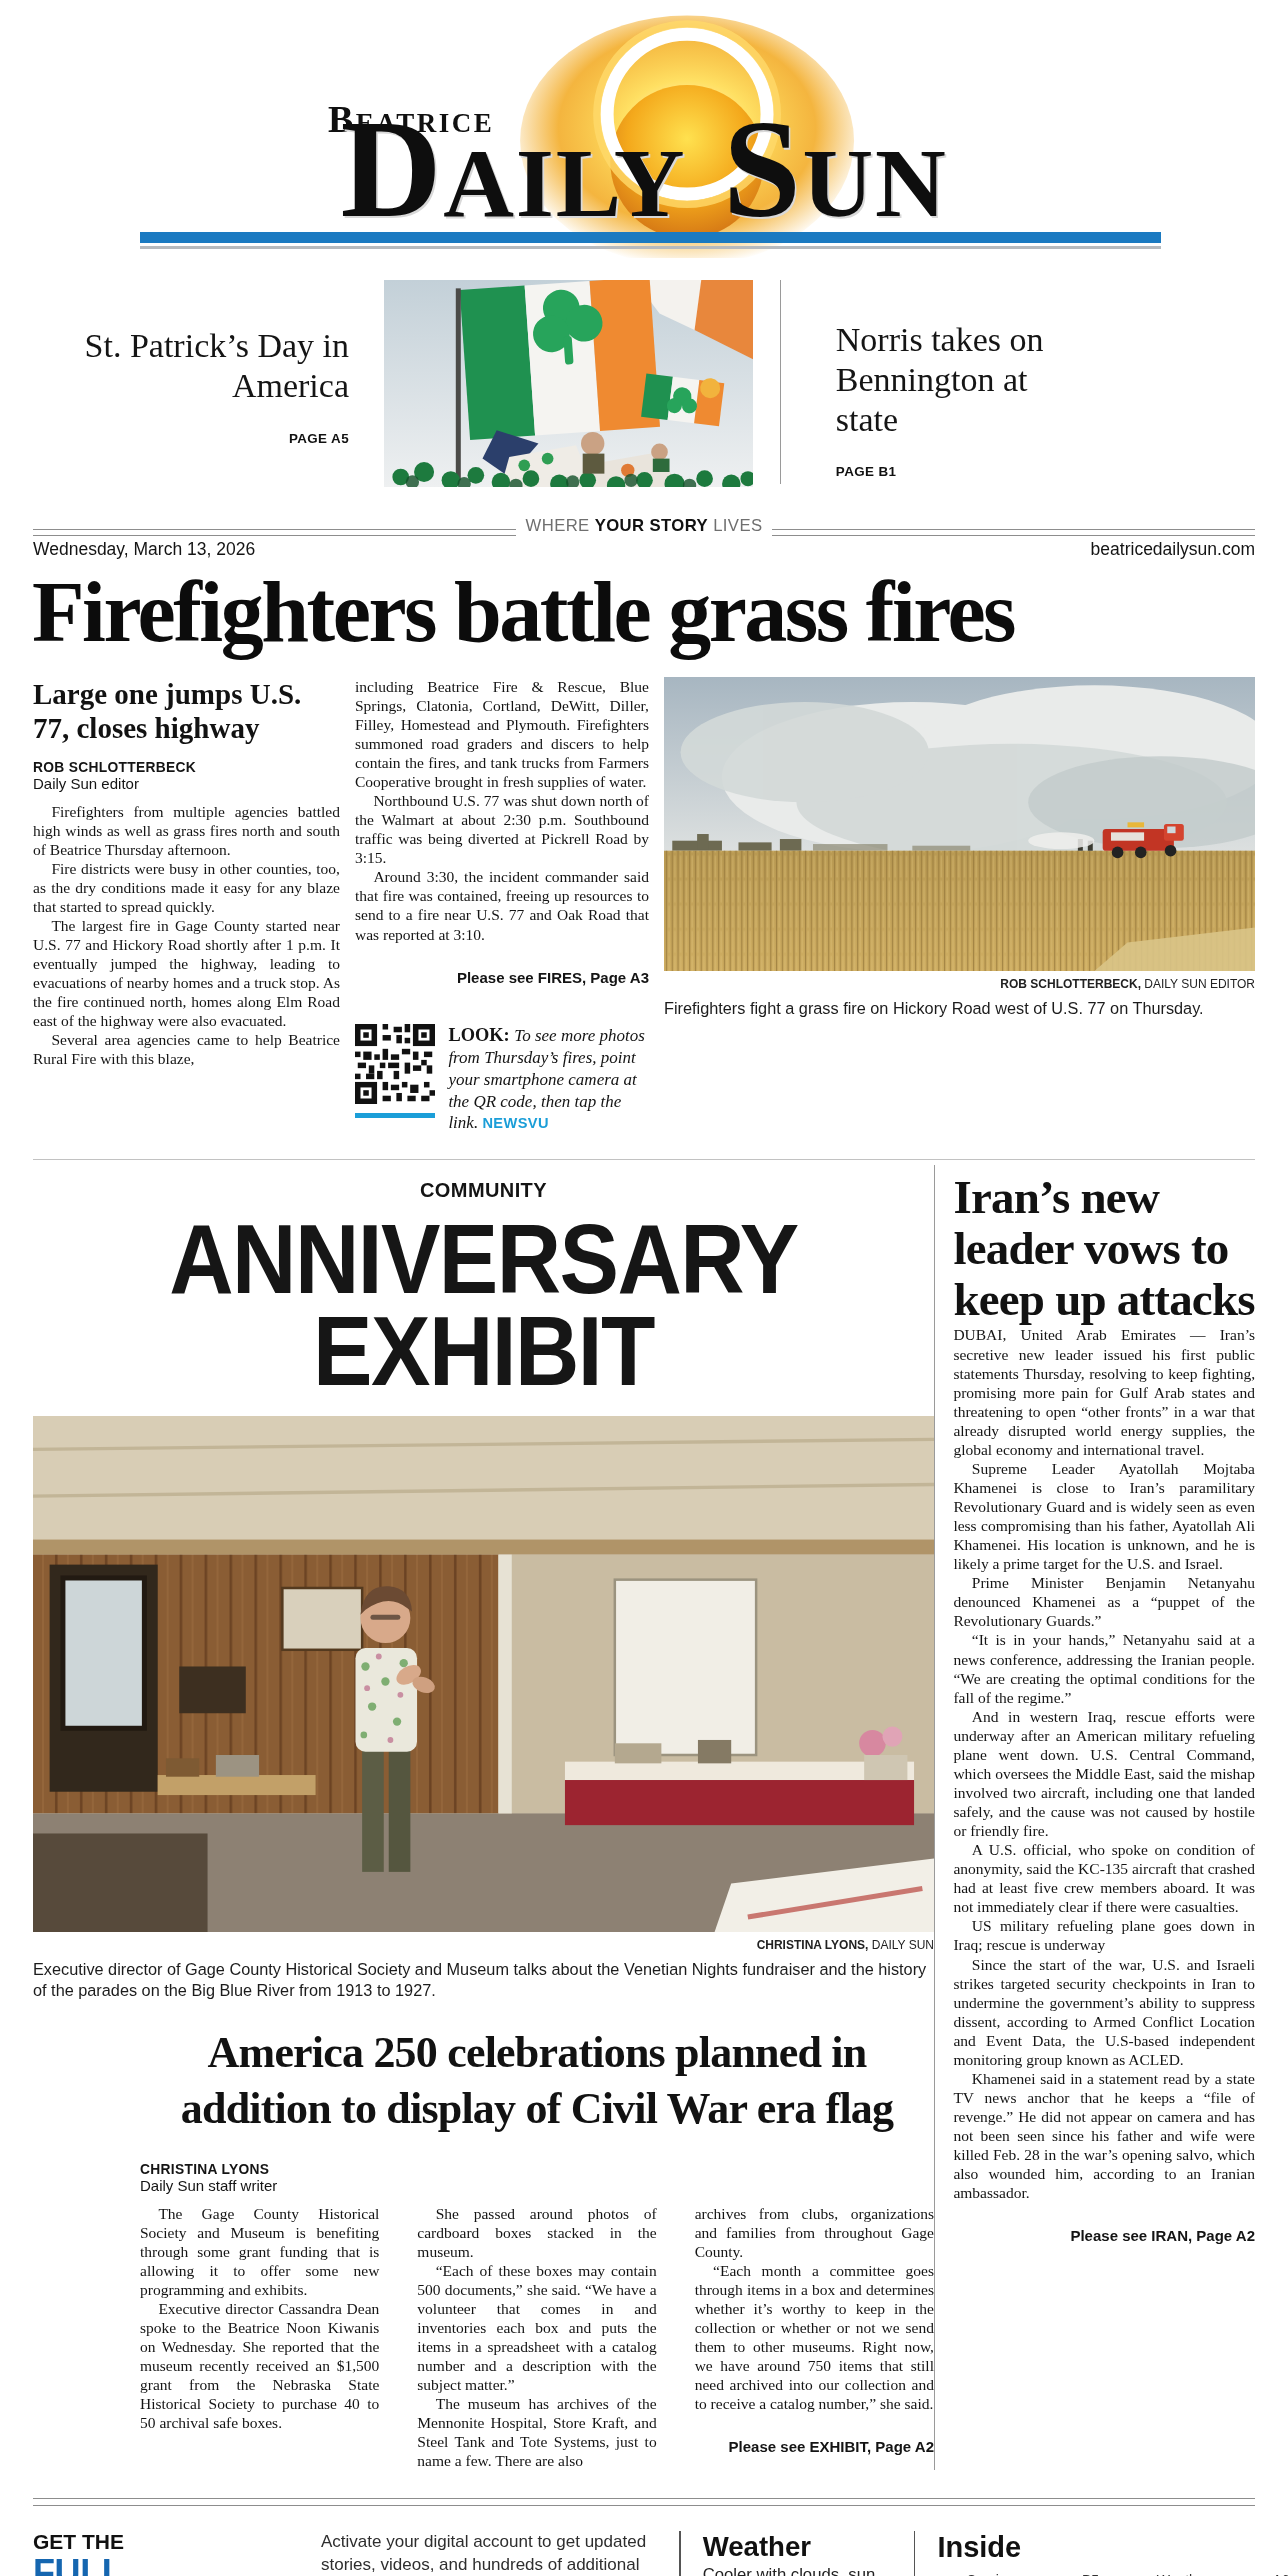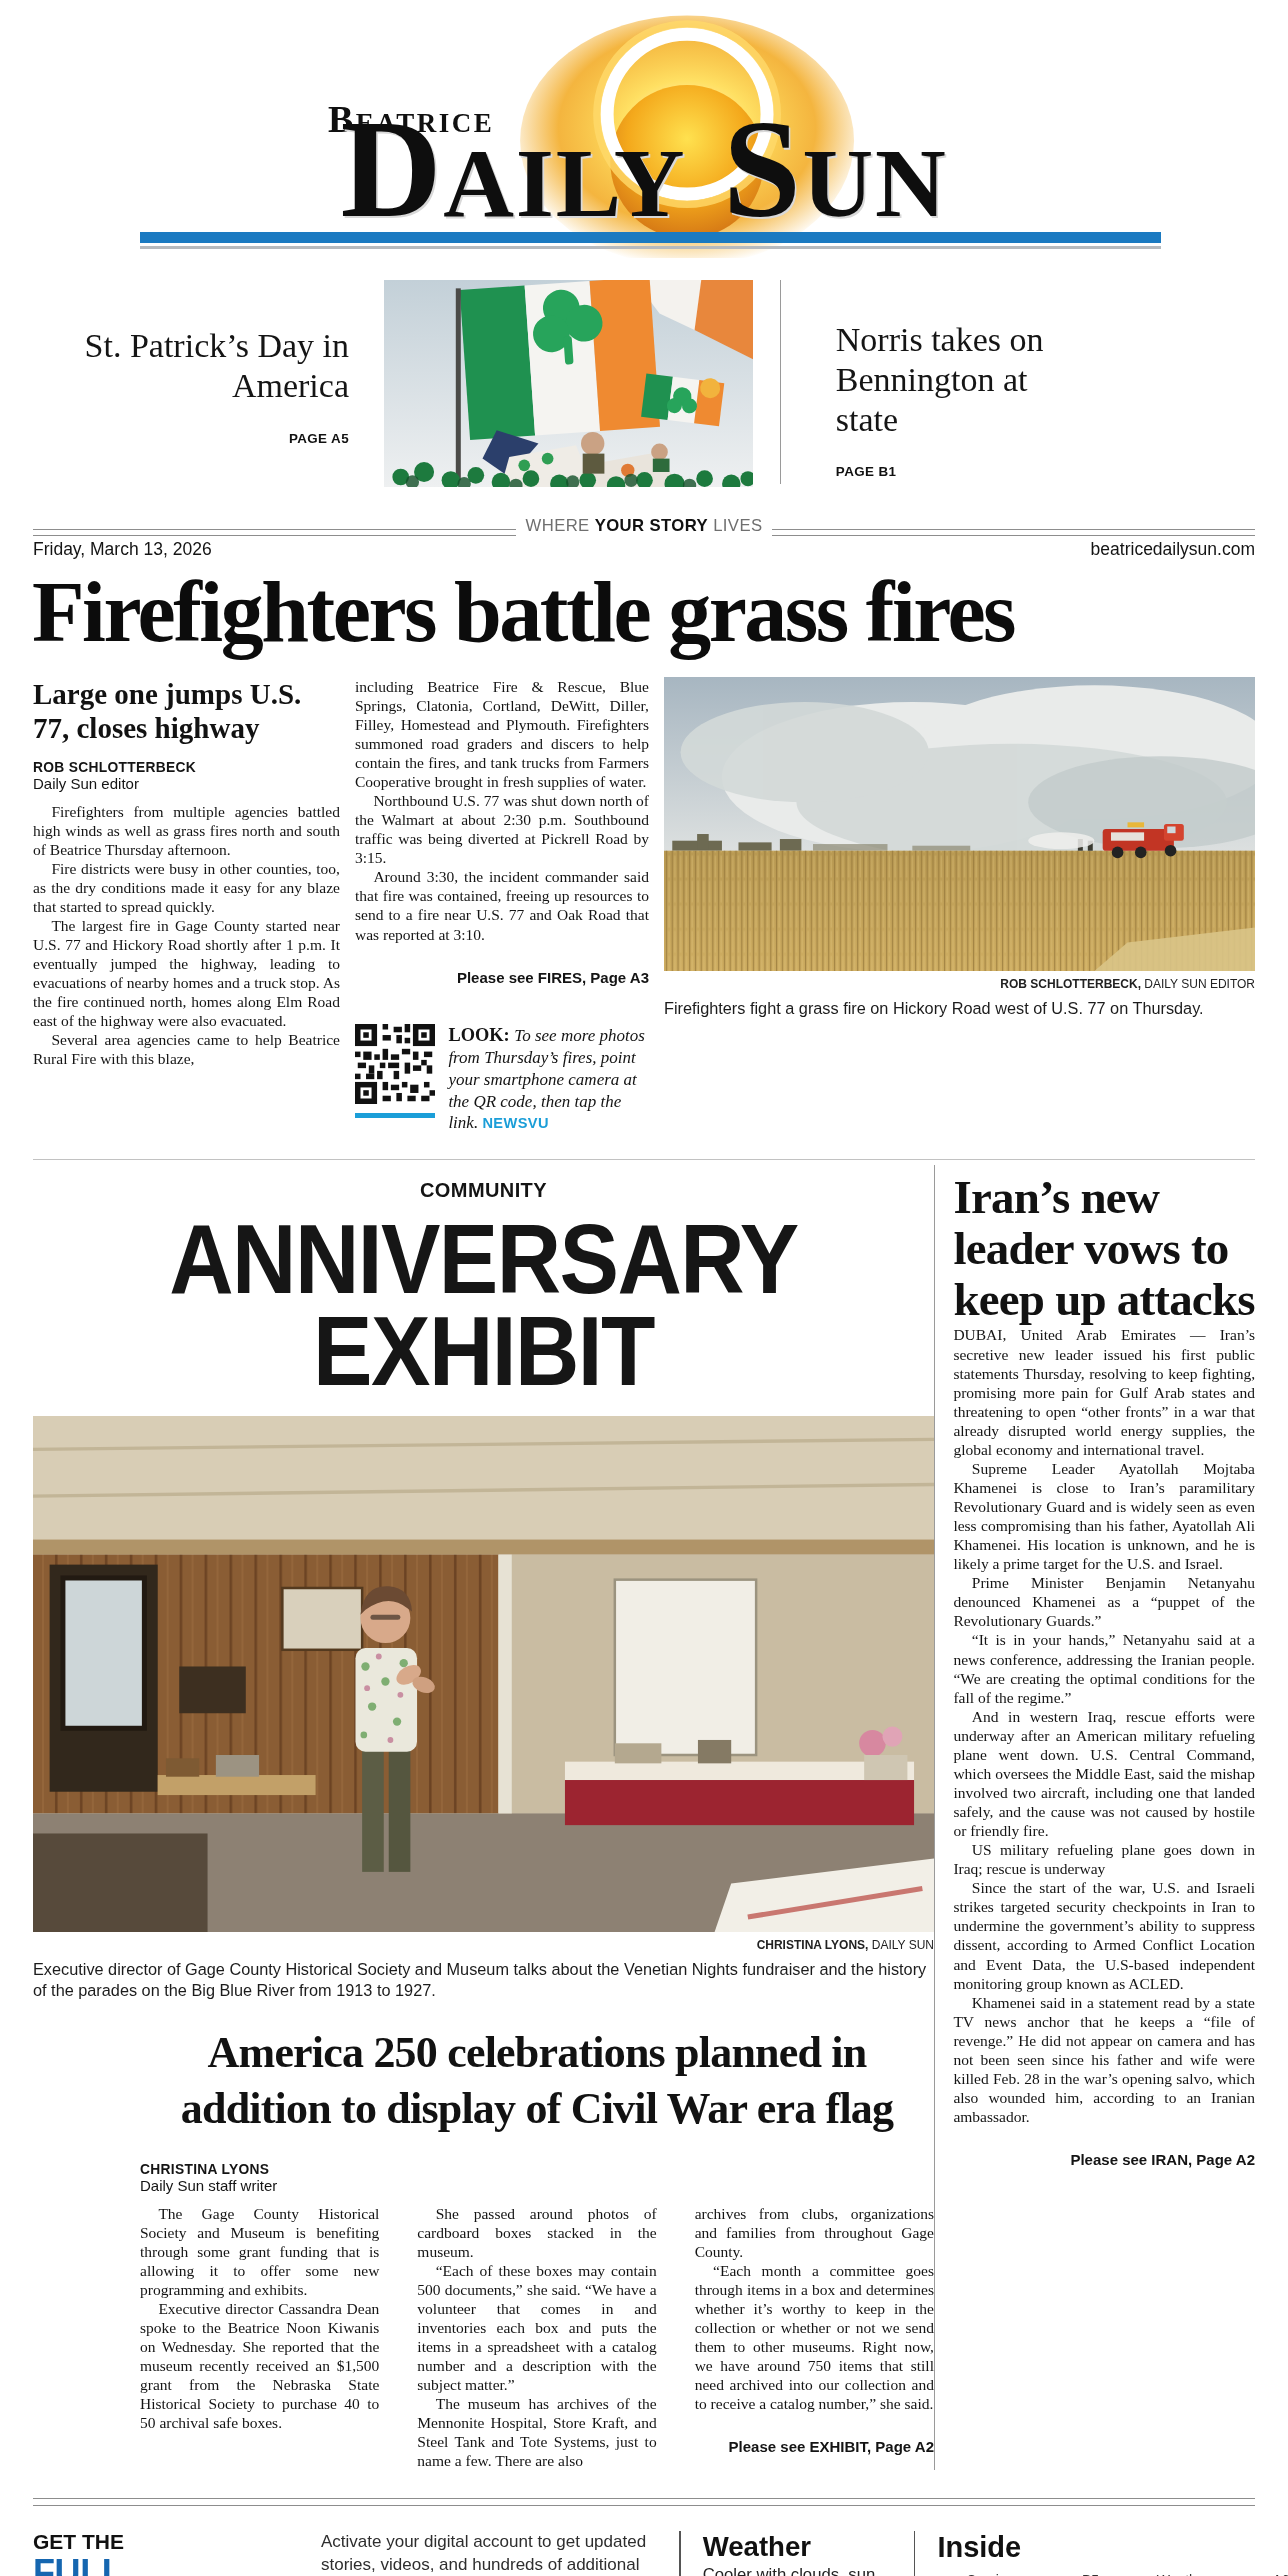--- a/index.html
+++ b/index.html
@@ -197,21 +197,21 @@
   </div>
 </section>
 
 <div class="folio sans">
   <div class="folio-rules">
     <div class="rule-double"></div>
     <div class="tagline"><span>WHERE </span><b>YOUR STORY</b><span> LIVES</span></div>
     <div class="rule-double"></div>
   </div>
   <div class="folio-row2">
-    <span>Friday, March 13, 2026</span>
+    <span>Wednesday, March 13, 2026</span>
     <span>beatricedailysun.com</span>
   </div>
 </div>
 
 <h1 class="lead-hed">Firefighters battle grass fires</h1>
 
 <section class="story">
   <div class="bodycol">
     <h2 class="subhead">Large one jumps U.S. 77, closes highway</h2>
     <div class="byline sans">
@@ -450,20 +450,21 @@
   </div>
 
   <div class="iran">
     <h2 class="iran-hed">Iran’s new leader vows to keep up attacks</h2>
     <div class="bodycol">
       <p class="noindent">DUBAI, United Arab Emirates — Iran’s secretive new leader issued his first public statements Thursday, resolving to keep fighting, promising more pain for Gulf Arab states and threatening to open “other fronts” in a war that already disrupted world energy supplies, the global economy and international travel.</p>
       <p>Supreme Leader Ayatollah Mojtaba Khamenei is close to Iran’s paramilitary Revolutionary Guard and is widely seen as even less compromising than his father, Ayatollah Ali Khamenei. His location is unknown, and he is likely a prime target for the U.S. and Israel.</p>
       <p>Prime Minister Benjamin Netanyahu denounced Khamenei as a “puppet of the Revolutionary Guards.”</p>
       <p>“It is in your hands,” Netanyahu said at a news conference, addressing the Iranian people. “We are creating the optimal conditions for the fall of the regime.”</p>
       <p>And in western Iraq, rescue efforts were underway after an American military refueling plane went down. U.S. Central Command, which oversees the Middle East, said the mishap involved two aircraft, including one that landed safely, and the cause was not caused by hostile or friendly fire.</p>
+      <p>A U.S. official, who spoke on condition of anonymity, said the KC-135 aircraft that crashed had at least five crew members aboard. It was not immediately clear if there were casualties.</p>
       <p>US military refueling plane goes down in Iraq; rescue is underway</p>
       <p>Since the start of the war, U.S. and Israeli strikes targeted security checkpoints in Iran to undermine the government’s ability to suppress dissent, according to Armed Conflict Location and Event Data, the U.S-based independent monitoring group known as ACLED.</p>
       <p>Khamenei said in a statement read by a state TV news anchor that he keeps a “file of revenge.” He did not appear on camera and has not been seen since his father and wife were killed Feb. 28 in the war’s opening salvo, which also wounded him, according to an Iranian ambassador.</p>
     </div>
     <div class="jump"><span>Please see </span><span>IRAN,</span><span> Page A2</span></div>
   </div>
 </section>
 
 <div class="footer-rule"></div>
 <section class="footer">

